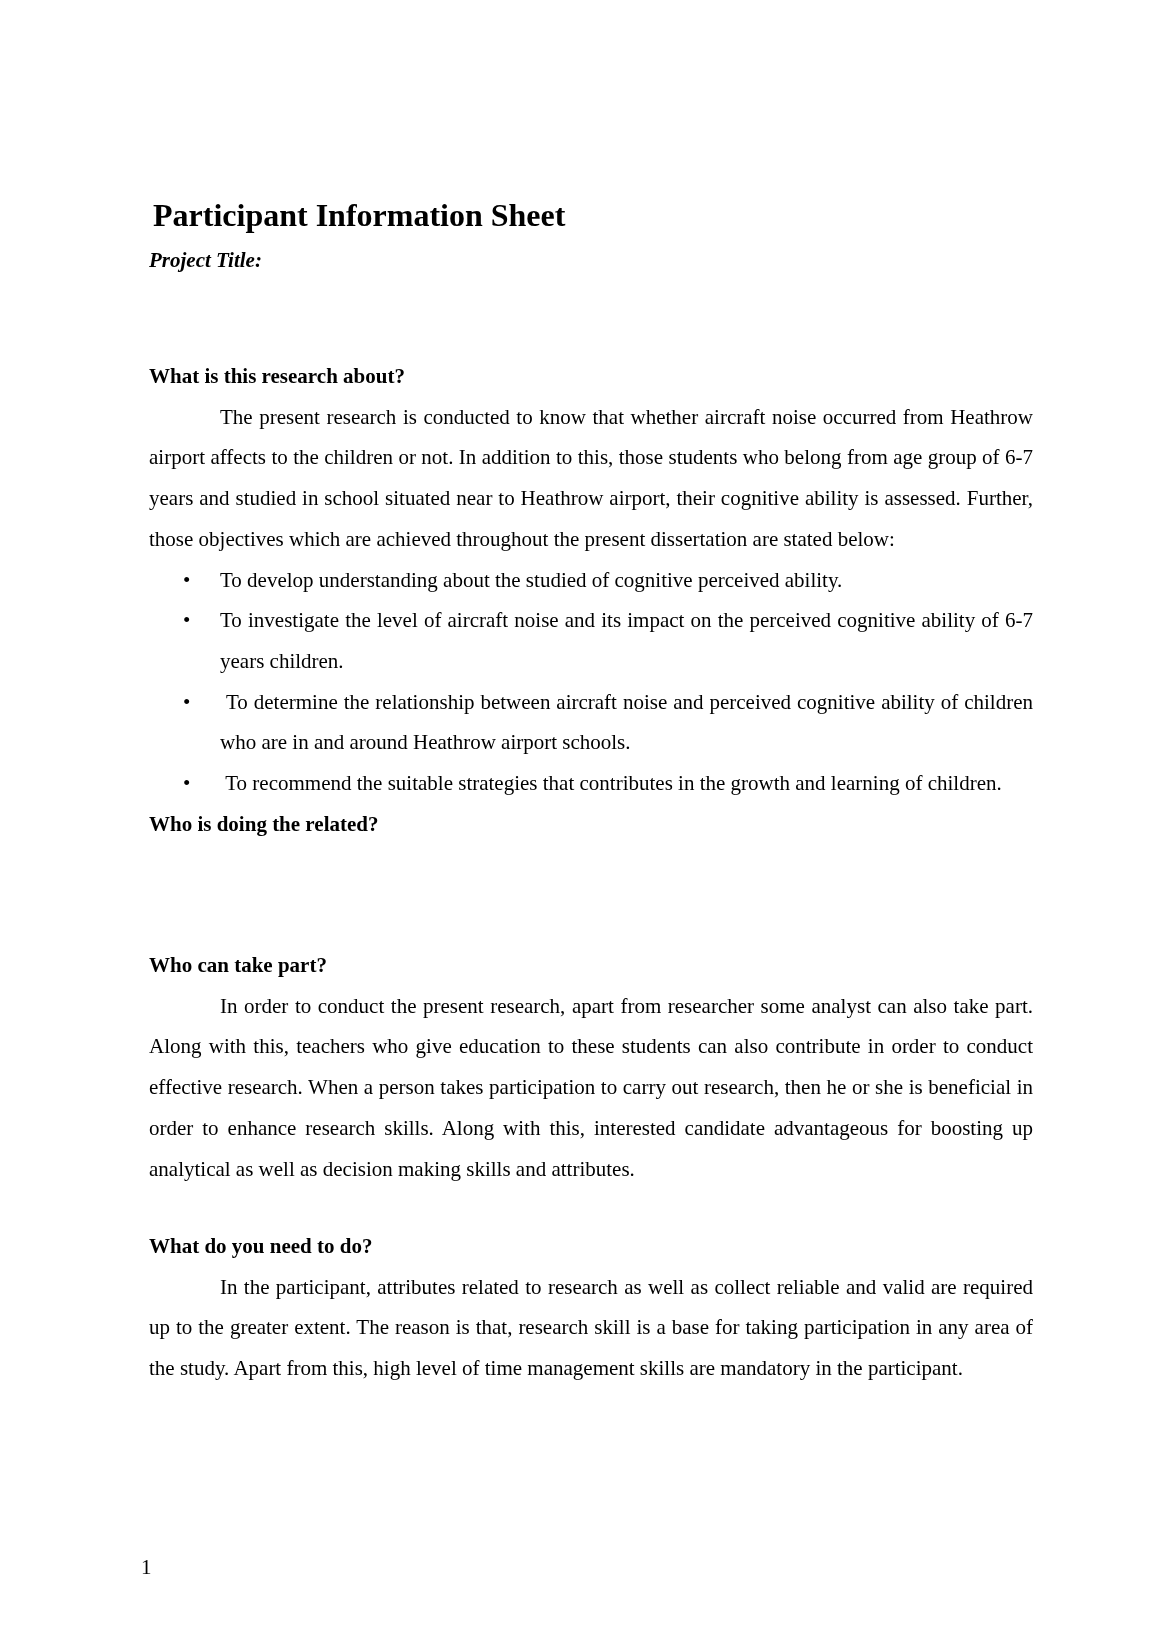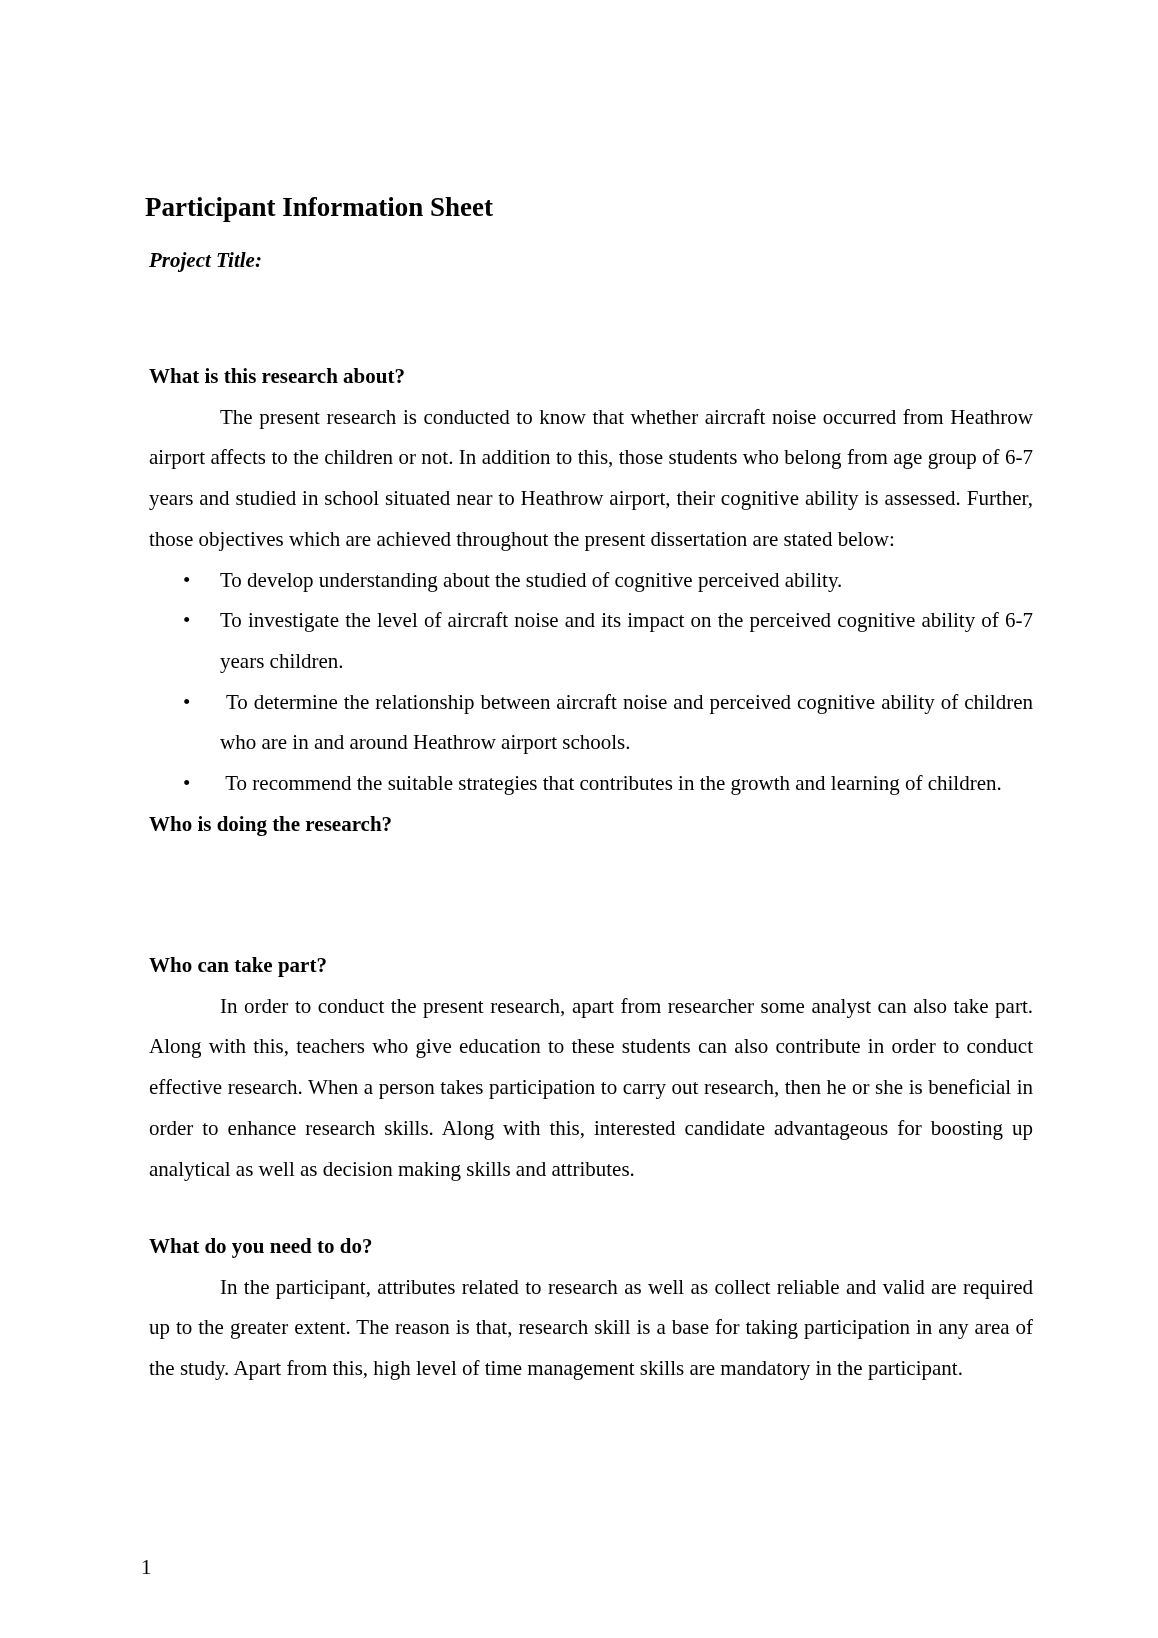--- a/index.html
+++ b/index.html
@@ -19,23 +19,23 @@
       position: absolute;
       left: 141px;
       top: 0;
       width: 884px;
       height: 1638px;
     }
     .doc-title {
       position: absolute;
       left: 0;
       top: 188px;
-      font-size: 27px;
+      font-size: 32px;
       font-weight: bold;
-      margin: 4px;
+      margin: 12px;
       line-height: 30px;
       white-space: nowrap;
     }
     .flow {
       position: absolute;
       left: 8px;
       width: 884px;
       font-size: 21px;
       line-height: 40.7px;
     }
@@ -103,21 +103,21 @@
       </li>
       <li>
         <span class="bullet">•</span>
         <span style="white-space:pre-wrap;"> To determine the relationship between aircraft noise and perceived cognitive ability of children who are in and around Heathrow airport schools.</span>
       </li>
       <li>
         <span class="bullet">•</span>
         <span style="white-space:pre-wrap;"> To recommend the suitable strategies that contributes in the growth and learning of children.</span>
       </li>
     </ul>
-    <p class="heading">Who is doing the research?</p>
+    <p class="heading">Who is doing the related?</p>
   </div>
 
   <div class="flow" style="top:945px;">
     <p class="heading">Who can take part?</p>
     <p class="para">In order to conduct the present research, apart from researcher some analyst can also take part. Along with this, teachers who give education to these students can also contribute in order to conduct effective research. When a person takes participation to carry out research, then he or she is beneficial in order to enhance research skills. Along with this, interested candidate advantageous for boosting up analytical as well as decision making skills and attributes.</p>
   </div>
 
   <div class="flow" style="top:1226px;">
     <p class="heading">What do you need to do?</p>
     <p class="para">In the participant, attributes related to research as well as collect reliable and valid are required up to the greater extent. The reason is that, research skill is a base for taking participation in any area of the study. Apart from this, high level of time management skills are mandatory in the participant.</p>

